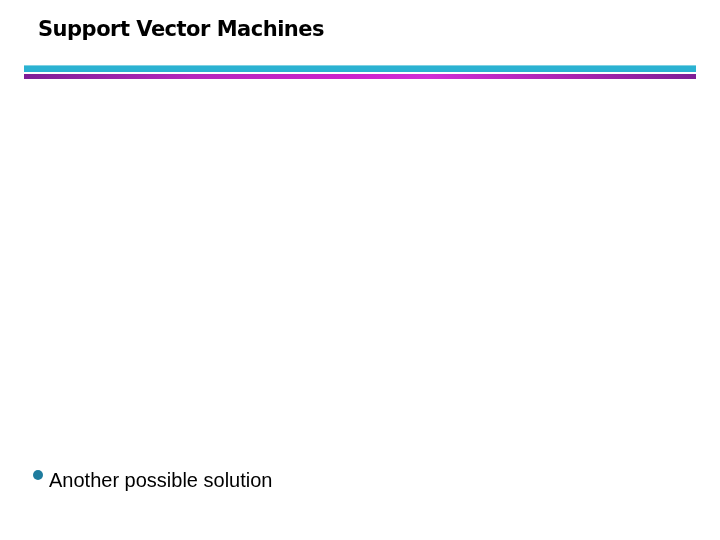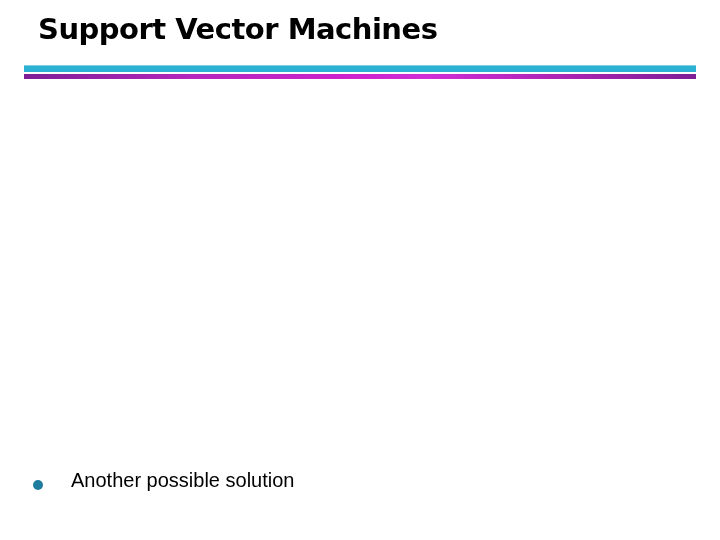--- a/index.html
+++ b/index.html
@@ -19,21 +19,21 @@
     height: 540px;
     background: #ffffff;
   }
   .slide-title {
     position: absolute;
     left: 38px;
     top: 11px;
     margin: 0;
     font-family: "DejaVu Sans", "Liberation Sans", sans-serif;
     font-weight: bold;
-    font-size: 29px;
+    font-size: 21px;
     line-height: 36px;
     letter-spacing: -0.5px;
     color: #000000;
     white-space: nowrap;
   }
   .title-rule-cyan {
     position: absolute;
     left: 24px;
     top: 65px;
     width: 672px;
@@ -58,22 +58,22 @@
   .bullet-list {
     position: absolute;
     left: 33px;
     top: 470px;
     margin: 0;
     padding: 0;
     list-style: none;
   }
   .bullet-item {
     display: flex;
-    align-items: flex-end;
-    gap: 28px;
+    align-items: flex-start;
+    gap: 6px;
   }
   .bullet-dot {
     flex: 0 0 auto;
     width: 10px;
     height: 10px;
     border-radius: 50%;
     background: #1e7c9e;
   }
   .bullet-label {
     font-family: "Liberation Sans", sans-serif;

